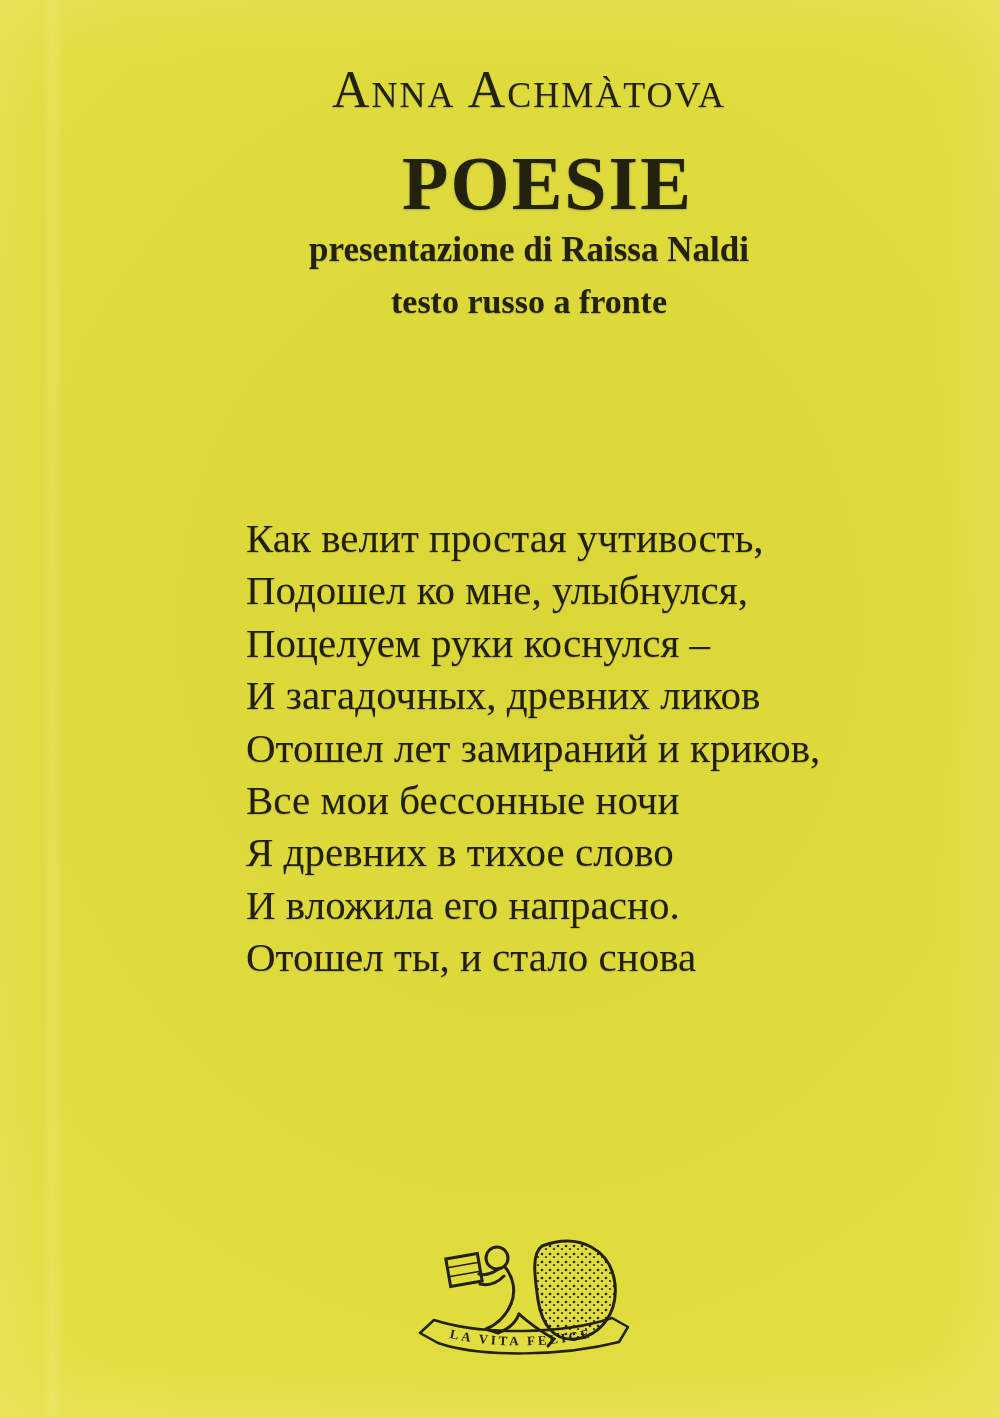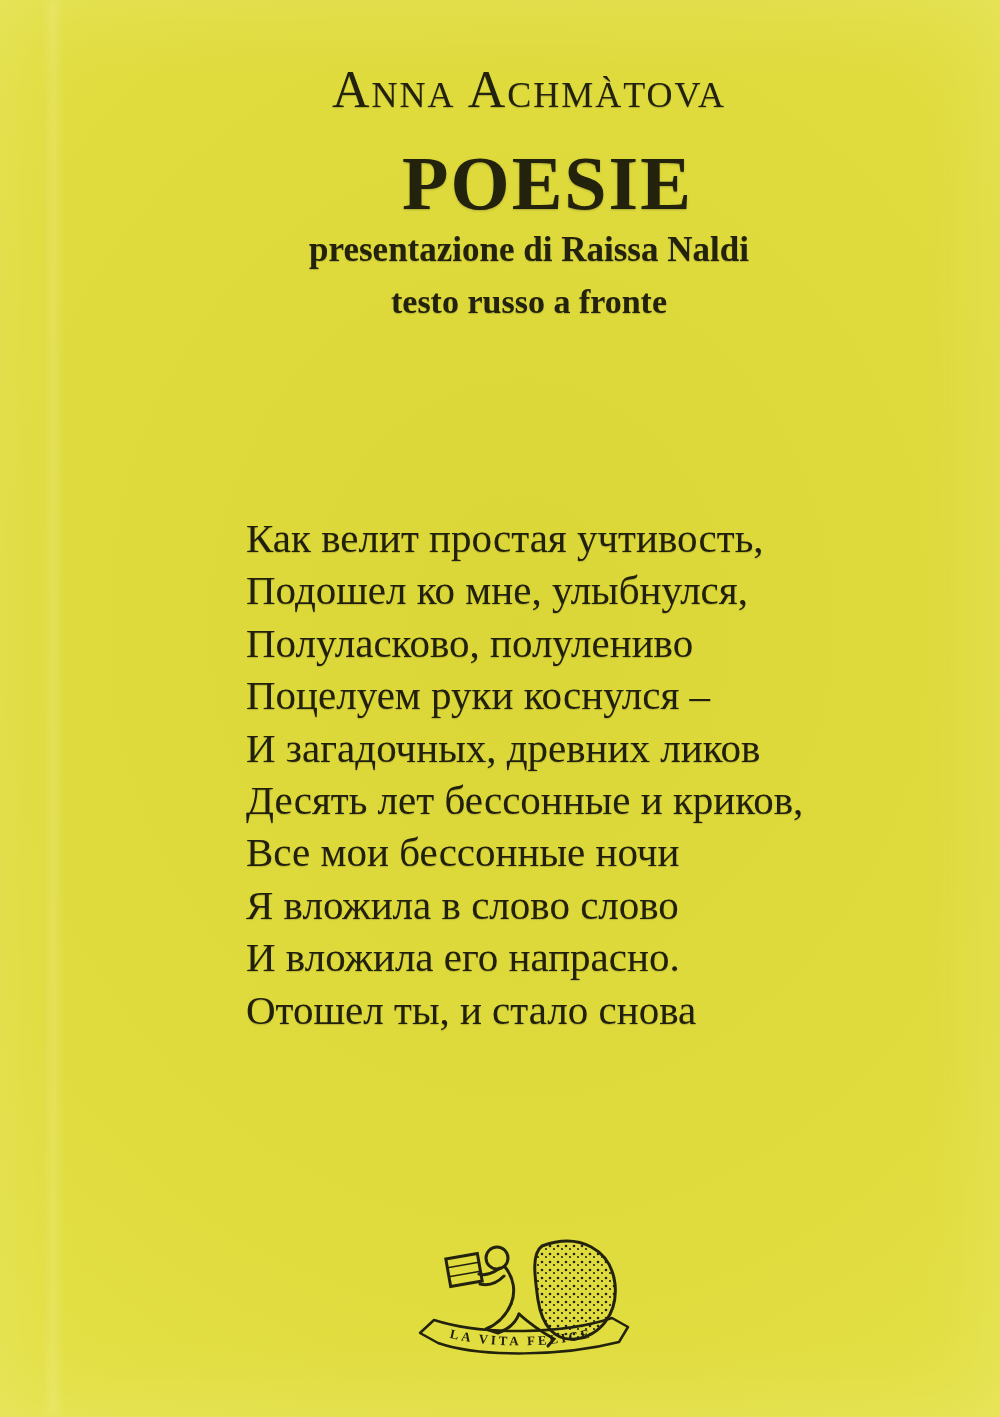--- a/index.html
+++ b/index.html
@@ -100,26 +100,25 @@
 
   <div class="centered title">POESIE</div>
 
   <div class="centered subtitle1">presentazione di Raissa Naldi</div>
 
   <div class="centered subtitle2">testo russo a fronte</div>
 
   <div class="poem">
     <div class="poem-line">Как велит простая учтивость,</div>
     <div class="poem-line">Подошел ко мне, улыбнулся,</div>
-    <div class="poem-line">Полуласково, полулениво</div>
     <div class="poem-line">Поцелуем руки коснулся –</div>
     <div class="poem-line">И загадочных, древних ликов</div>
-    <div class="poem-line">Десять лет бессонные и криков,</div>
+    <div class="poem-line">Отошел лет замираний и криков,</div>
     <div class="poem-line">Все мои бессонные ночи</div>
-    <div class="poem-line">Я вложила в слово слово</div>
+    <div class="poem-line">Я древних в тихое слово</div>
     <div class="poem-line">И вложила его напрасно.</div>
     <div class="poem-line">Отошел ты, и стало снова</div>
   </div>
 
   <div class="logo">
     <svg viewBox="0 0 230 125" width="230" height="125">
       <defs>
         <pattern id="speckle" width="8" height="8" patternUnits="userSpaceOnUse">
           <circle cx="2" cy="2" r="1.3" fill="#23220d"></circle>
           <circle cx="6" cy="5" r="1.1" fill="#23220d"></circle>

